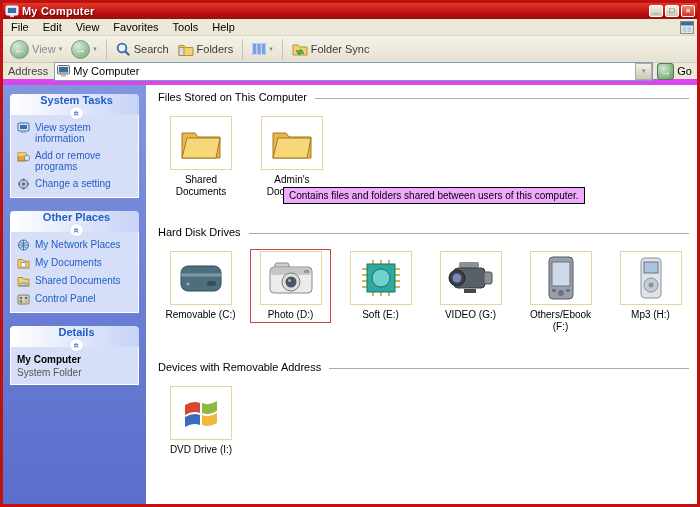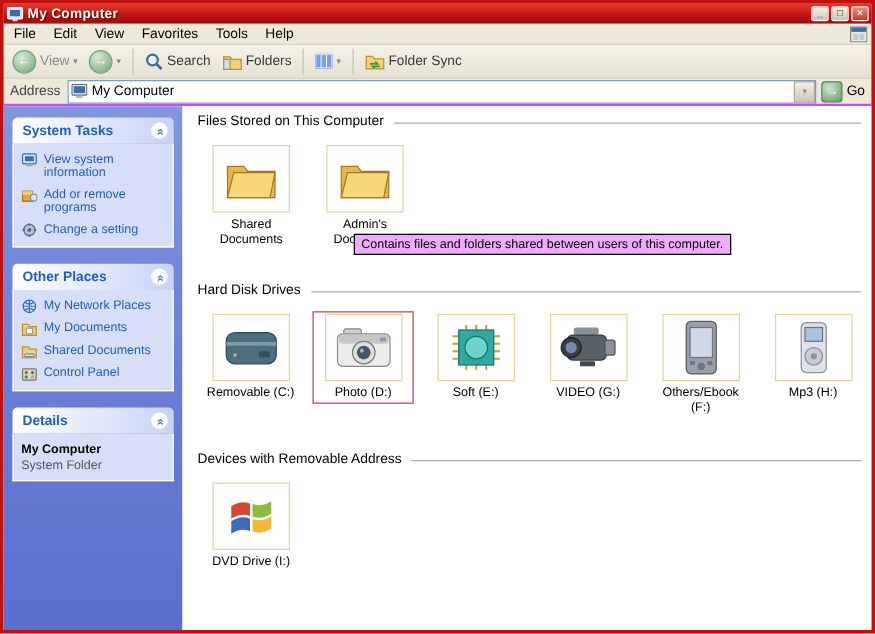--- a/index.html
+++ b/index.html
@@ -49,21 +49,21 @@
     border:1px solid #7d9b7d; color:#fff; font-size:11px; font-weight:bold;
   }
   .drop { font-size:7px; color:#8a8a8a; }
   .tool-sep { width:1px; height:21px; background:#c8c4b4; margin:0 3px; }
   .tool-label { color:#3a3a3a; }
   .toolbar .disabled { color:#8a8a8a; }
 
   
   .addressbar {
     height:22px; flex:0 0 22px; display:flex; align-items:center; gap:4px;
-    background:#ece9d8; border-bottom:2px solid #d946ef; font-size:11px; padding:0 3px;
+    background:#ece9d8; border-bottom:6px solid #d946ef; font-size:11px; padding:0 3px;
   }
   .address-label { color:#444; padding:0 2px; }
   .address-input {
     flex:1; height:19px; background:#fff; border:1px solid #7f9db9;
     display:flex; align-items:center; padding-left:2px; gap:3px; cursor:text;
   }
   .address-text { flex:1; color:#000; }
   .address-dropdown {
     width:17px; height:17px; display:flex; align-items:center; justify-content:center;
     background:linear-gradient(180deg,#f4f1e6,#cdc8b4); border:1px solid #aaa; cursor:pointer;
@@ -83,21 +83,21 @@
   .sidebar {
     width:143px; flex:0 0 143px; padding:9px 7px;
     background:linear-gradient(180deg,#8296de 0%, #6b7fd6 50%, #5a6ecb 100%);
     overflow:hidden;
   }
   .panel { margin-bottom:13px; }
   .panel-header {
     height:21px; display:flex; align-items:center; justify-content:space-between;
     padding:0 4px 0 8px; border-radius:4px 4px 0 0;
     background:linear-gradient(90deg,#ffffff 0%, #c6d3f7 100%);
-    color:var(--accent-blue,#215dc6); font-size:11px; font-weight:bold; cursor:pointer;
+    color:var(--accent-blue,#215dc6); font-size:11px; font-weight:bold; cursor:pointer;flex-direction:column;
   }
   .panel-chevron {
     width:15px; height:15px; border-radius:50%; background:#fff; border:1px solid #d0dcf8;
     color:#4a6fd1; display:flex; align-items:center; justify-content:center; font-size:10px; font-weight:bold;
   }
   .rot-up { display:inline-block; transform:rotate(90deg); margin-top:1px; }
   .panel-body {
     background:#d6dff7; border:1px solid #ffffff; border-top:none; padding:7px 17px 6px 6px; font-size:10px;
   }
   .task-link { display:flex; align-items:flex-start; gap:5px; margin-bottom:6px; color:var(--accent-blue,#215dc6); cursor:pointer; }

